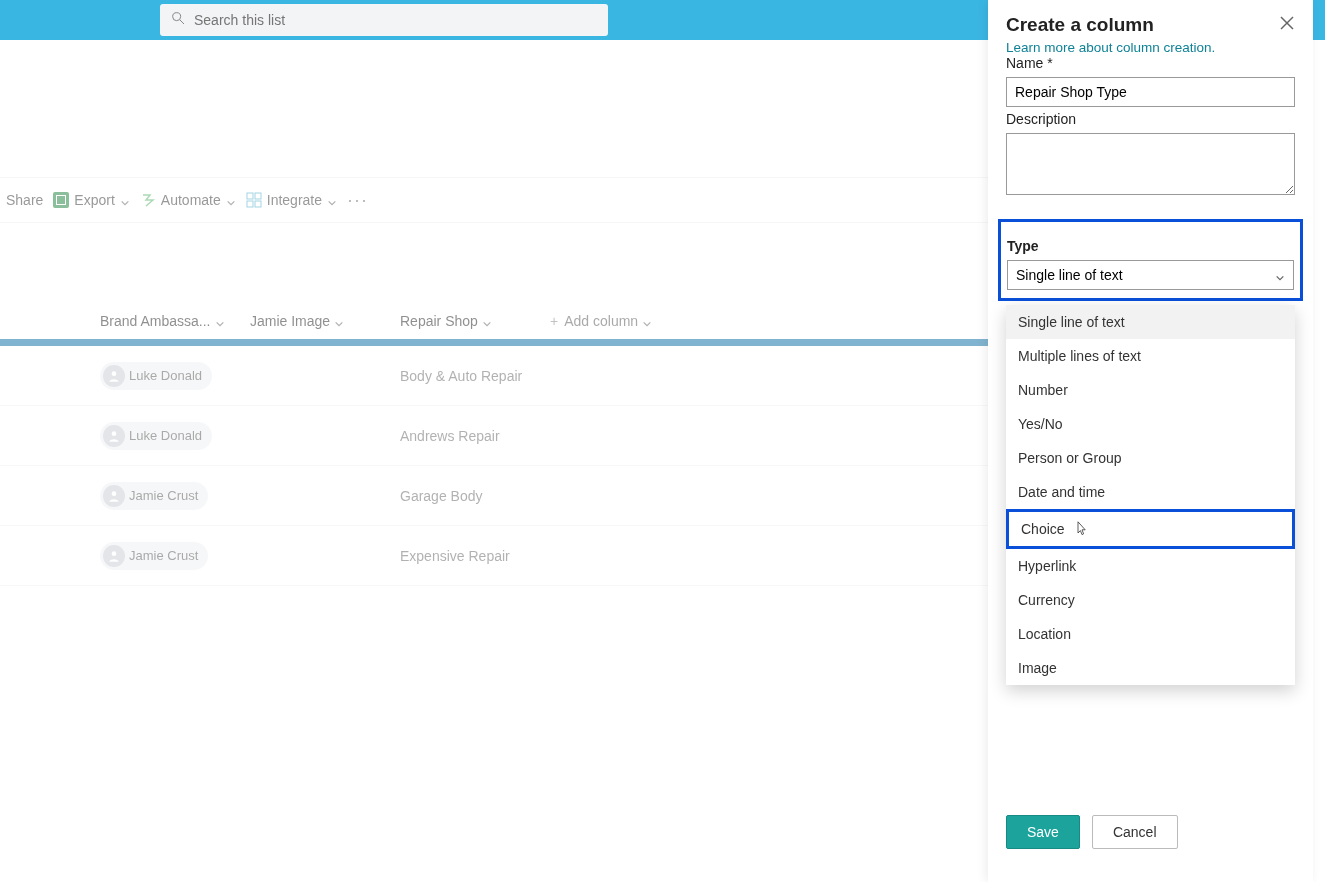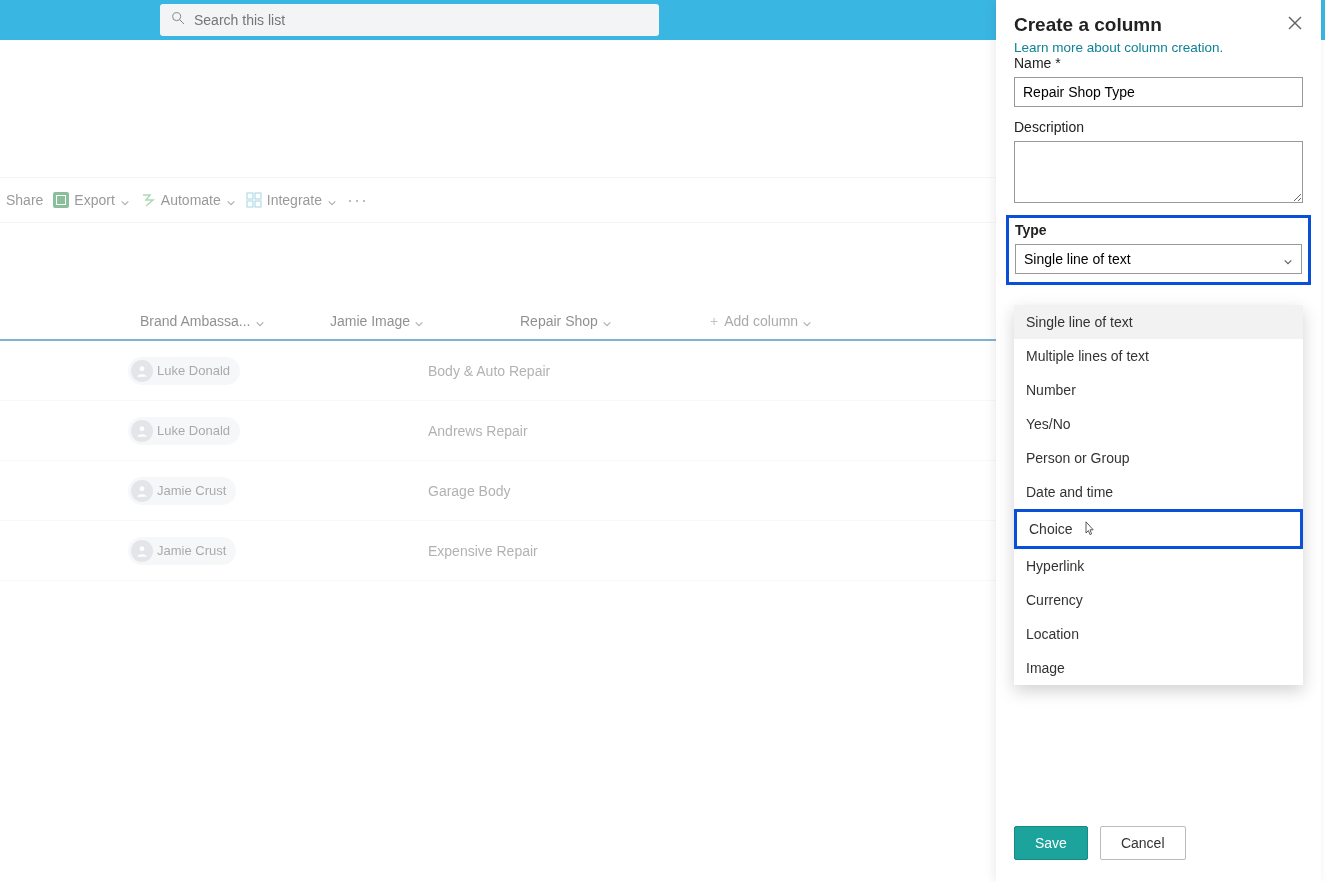--- a/index.html
+++ b/index.html
@@ -1,75 +1,75 @@
 <!DOCTYPE html>
 <html><head>
 <meta charset="utf-8">
 <style>
 * { margin: 0; padding: 0; box-sizing: border-box; font-family: "Segoe UI", -apple-system, sans-serif; }
 body { width: 1325px; height: 882px; background: #fff; overflow: hidden; position: relative; }
 
 
 .topbar { height: 40px; background: #3ab6e3; display: flex; align-items: center; padding-left: 160px; }
-.search-box { width: 499px; height: 32px; background: #f3f4f6; border-radius: 3px; display: flex; align-items: center; padding: 0 10px; gap: 8px; }
+.search-box { width: 448px; height: 32px; background: #f3f4f6; border-radius: 3px; display: flex; align-items: center; padding: 0 10px; gap: 8px; }
 .search-box input { border: none; background: transparent; outline: none; font-size: 14px; color: #555; width: 100%; }
 .search-icon-svg { width: 16px; height: 16px; fill: none; stroke: #888; stroke-width: 1.5; }
 
 
 .main { position: absolute; top: 40px; left: 0; right: 325px; bottom: 0; opacity: 0.5; }
 .spacer { height: 138px; border-bottom: 1px solid #eee; }
 .command-bar { height: 45px; display: flex; align-items: center; gap: 10px; padding-left: 6px; border-bottom: 1px solid #eee; font-size: 14px; color: #333; }
 .cmd { display: flex; align-items: center; gap: 5px; }
 .cmd-icon { width: 16px; height: 16px; display: inline-block; }
 .cmd-icon.export { background: #1a7f37; border-radius: 2px; position: relative; }
 .cmd-icon.export::after { content:''; position:absolute; inset:3px; border:1px solid #fff; }
 .cmd-icon.automate svg, .cmd-icon.integrate svg { width:16px; height:16px; }
 .chev { width: 10px; height: 10px; }
 .chev svg { width:10px; height:10px; stroke:#666; fill:none; stroke-width:1.5; }
 .more-dots { font-size: 18px; color: #666; letter-spacing: 1px; }
 
 .list-area { padding-top: 80px; }
-.list-header, .list-row { display: grid; grid-template-columns: 100px 150px 150px 150px 150px; align-items: center; font-size: 14px; padding-left: 28px; }
-.list-header { color: #222; padding: 10px 0; border-bottom: 2px solid #0369a1; gap: 40px; }
+.list-header, .list-row { display: grid; grid-template-columns: 100px 150px 150px 150px 150px; align-items: center; font-size: 14px; }
+.list-header { color: #222; padding: 10px 0; border-bottom: 7px solid #0369a1; }
 .list-header .hcell { display: flex; align-items: center; gap: 4px; }
 .list-row { border-bottom: 1px solid #f3f3f3; min-height: 60px; color: #666; }
 .person-chip { display: inline-flex; align-items: center; gap: 4px; background: #eef0f2; border-radius: 14px; padding: 3px 10px 3px 3px; font-size: 13px; color: #555; }
 .avatar { width: 22px; height: 22px; background: #c8cdd3; border-radius: 50%; display:flex; align-items:center; justify-content:center; }
 .avatar svg { width:14px; height:14px; fill:#fff; }
 .thumb { width: 60px; height: 40px; background: linear-gradient(160deg,#8fb0c9 40%,#c9c9be 40%,#c9c9be 60%,#6b8aa0 60%); border-radius:2px; }
 .thumb.t2 { background: linear-gradient(#d9e4eb 50%,#b7a87f 50%); }
 .thumb.t3 { background: linear-gradient(#fafafa 55%,#cfcfcf 55%); position:relative; }
 .thumb.t3::after { content:''; position:absolute; inset:10px 6px 12px 6px; background:#c2c8ce; border-radius:6px; }
 .thumb.t4 { background: linear-gradient(160deg,#2a4638 45%,#576a5a 45%); }
 .add-col { color: #555; }
 .add-col .plus { color:#888; margin-right:2px; }
 
 
-.panel { position: absolute; top: 0; right: 4px; width: 325px; height: 100%; background: #fff; box-shadow: -2px 0 10px rgba(0,0,0,0.08); padding: 14px 18px 0 18px; display:flex; flex-direction:column; z-index: 5; }
+.panel { position: absolute; top: 0; right: 12px; width: 325px; height: 100%; background: #fff; box-shadow: -2px 0 10px rgba(0,0,0,0.08); padding: 14px 18px 0 18px; display:flex; flex-direction:column; z-index: 5; }
 .panel-header { display:flex; justify-content:space-between; align-items:center; margin-bottom: 4px; }
 .panel-title { font-size: 19px; font-weight: 600; color: #222; }
 .close-btn svg { width:16px; height:16px; stroke:#666; stroke-width:1.5; fill:none; }
 .learn-link { color: #0f8296; font-size: 13.5px; margin-bottom: 0; display:inline-block; }
 .field-label { font-size: 14px; color: #222; margin-bottom: 6px; font-weight: 400; }
 .field-label.bold { font-weight: 600; }
-.text-input { width: 100%; border: 1px solid #999; padding: 6px 8px; font-size: 14px; margin-bottom: 12px; outline: none; }
+.text-input { width: 100%; border: 1px solid #999; padding: 6px 8px; font-size: 14px; margin-bottom: 4px; outline: none; }
 .textarea { width: 100%; height: 62px; border:1px solid #999; resize: vertical; margin-bottom: 12px; padding: 6px 8px; font-size:14px; outline:none; }
 
-.type-block { border: 3px solid #0a4fd8; padding: 4px 6px 8px 6px; margin: 0 -8px; }
+.type-block { border: 3px solid #0a4fd8; padding: 16px 6px 8px 6px; margin: 12px -8px; }
 .select-box { position: relative; border: 1px solid #999; padding: 6px 8px; font-size: 14px; background:#fff; display:flex; justify-content:space-between; align-items:center; }
 .select-box .chev svg { stroke:#666; }
 
 .dropdown { position:absolute; left: 18px; right: 18px; top: 305px; background:#fff; box-shadow: 0 6px 16px rgba(0,0,0,0.18); z-index:10; }
 .dd-item { padding: 9px 12px; font-size: 14px; color: #333; }
 .dd-item.selected { background: #f2f2f2; }
 .dd-item.highlighted { border: 3px solid #0a4fd8; position:relative; display:flex; align-items:center; gap:10px; background:#fff; }
 .cursor-icon { width:14px; height:16px; }
 .cursor-icon svg { width:14px; height:16px; fill:#333; }
 
-.panel-footer { margin-top:auto; padding: 16px 0 22px 0; display:flex; gap:12px; }
+.panel-footer { margin-top:auto; padding: 16px 0 33px 0; display:flex; gap:12px; }
 .btn { padding: 8px 20px; font-size: 14px; border-radius: 2px; cursor:pointer; }
 .btn-primary { background: #1ba39c; color:#fff; border: 1px solid #168a84; }
 .btn-secondary { background:#fff; border:1px solid #bbb; color:#333; }
 </style>
 </head>
 <body>
 
 <div class="topbar">
   <div class="search-box">
     <span>

